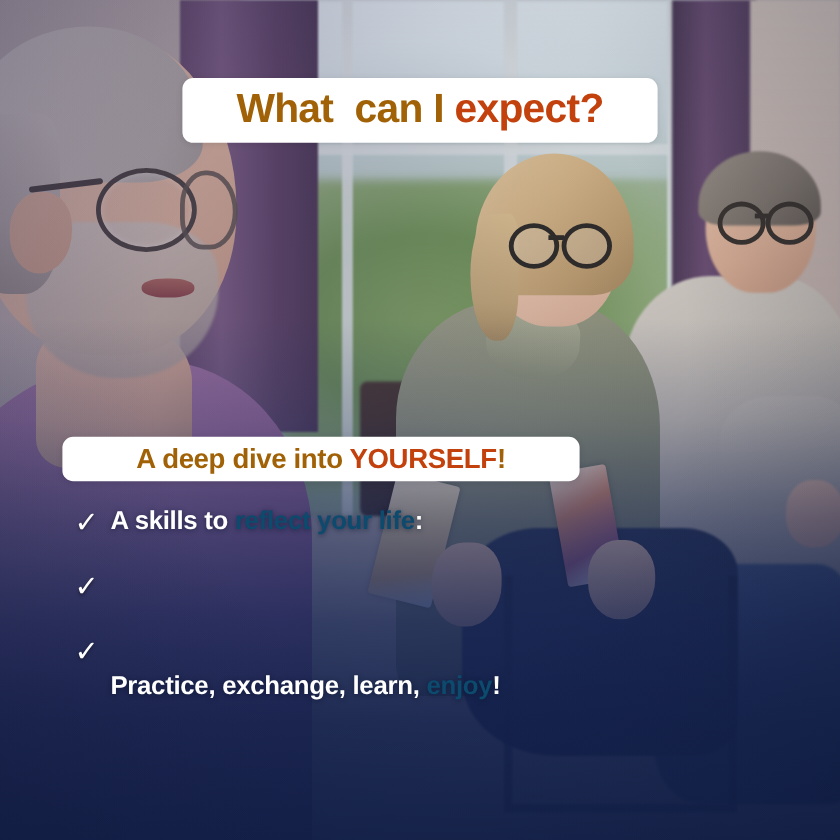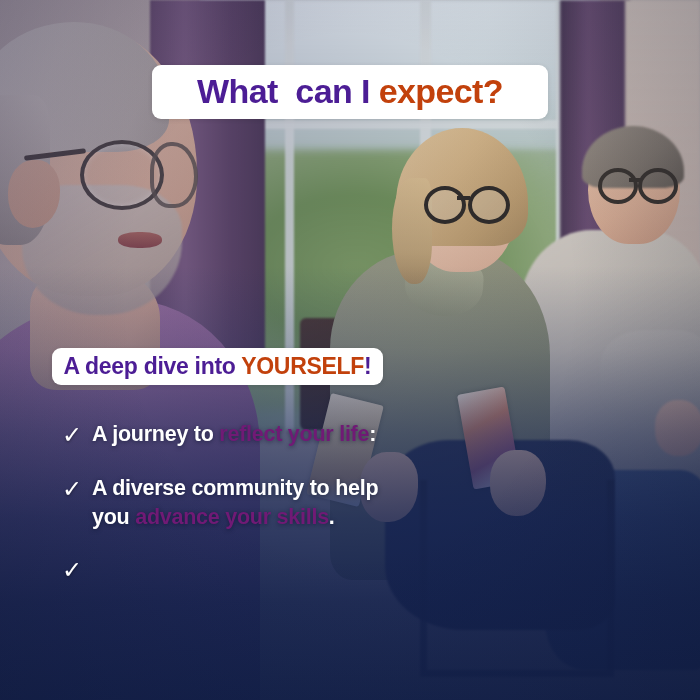--- a/index.html
+++ b/index.html
@@ -299,41 +299,41 @@
   .content { position:absolute; inset:0; }
 
   .headline-band {
     position:absolute;
     background:#ffffff;
     border-radius: 9px;
     display:flex; align-items:center; justify-content:center;
     box-shadow: 0 1px 5px rgba(0,0,0,.10);
   }
   #band-title { left:152px; top:65px; width:396px; height:54px; }
-  #band-sub   { left:52px;  top:348px; width:331px; height:37px; }
+  #band-sub   { left:52px;  top:364px; width:431px; height:37px; }
 
   .h1 {
     font-size: 34px;
     font-weight: 800;
     letter-spacing: -0.6px;
     line-height: 1;
     white-space: pre;
     margin: 0;
     padding-bottom: 2px;
   }
   .h2 {
     font-size: 23px;
     font-weight: 800;
     letter-spacing: -0.3px;
     line-height: 1;
     white-space: pre;
     margin: 0;
     padding-bottom: 1px;
   }
-  .navy   { color:#4c1d95; }
+  .navy   { color:#a16207; }
   .orange { color:#c2410c; }
 
   .bullets {
     position:absolute; left:62px; top:420px; width:470px;
   }
   .bullet {
     display:flex;
     align-items:flex-start;
     margin-bottom: 24px;
   }
@@ -350,21 +350,21 @@
   }
   .bullet-text {
     color:#ffffff;
     font-size: 21.5px;
     font-weight: 700;
     line-height: 1.33;
     letter-spacing: -0.25px;
     text-shadow: 0 1px 4px rgba(8,16,40,.55);
   }
   .bullet-text .orange {
-    color:#701a75;
+    color:#0c4a6e;
     text-shadow: 0 1px 4px rgba(8,16,40,.55);
   }
   .nowrap { white-space: nowrap; }
 </style>
 </head>
 <body>
 
 <div id="poster">
 
   <div class="photo">
@@ -433,34 +433,31 @@
 
     <div class="headline-band" id="band-sub">
       <div class="h2"><span class="navy">A deep dive into </span><span class="orange">YOURSELF</span><span class="navy">!</span></div>
     </div>
 
     <div class="bullets">
 
       <div class="bullet">
         <span class="check">✓</span>
         <span class="bullet-text">
-          <span class="nowrap"><span>A journey to </span><span class="orange">reflect your life</span><span>:</span></span><br>
+          <span class="nowrap"><span>A skills to </span><span class="orange">reflect your life</span><span>:</span></span><br>
         </span>
       </div>
 
       <div class="bullet">
         <span class="check">✓</span>
-        <span class="bullet-text">
-          <span class="nowrap"><span>A diverse community to help</span></span><br>
-          <span class="nowrap"><span>you </span><span class="orange">advance your skills</span><span>.</span></span>
-        </span>
       </div>
 
       <div class="bullet">
         <span class="check">✓</span>
         <span class="bullet-text">
           <br>
+          <span class="nowrap"><span>Practice, exchange, learn, </span><span class="orange">enjoy</span><span>!</span></span>
         </span>
       </div>
 
     </div>
   </div>
 </div>
 
 </body></html>

